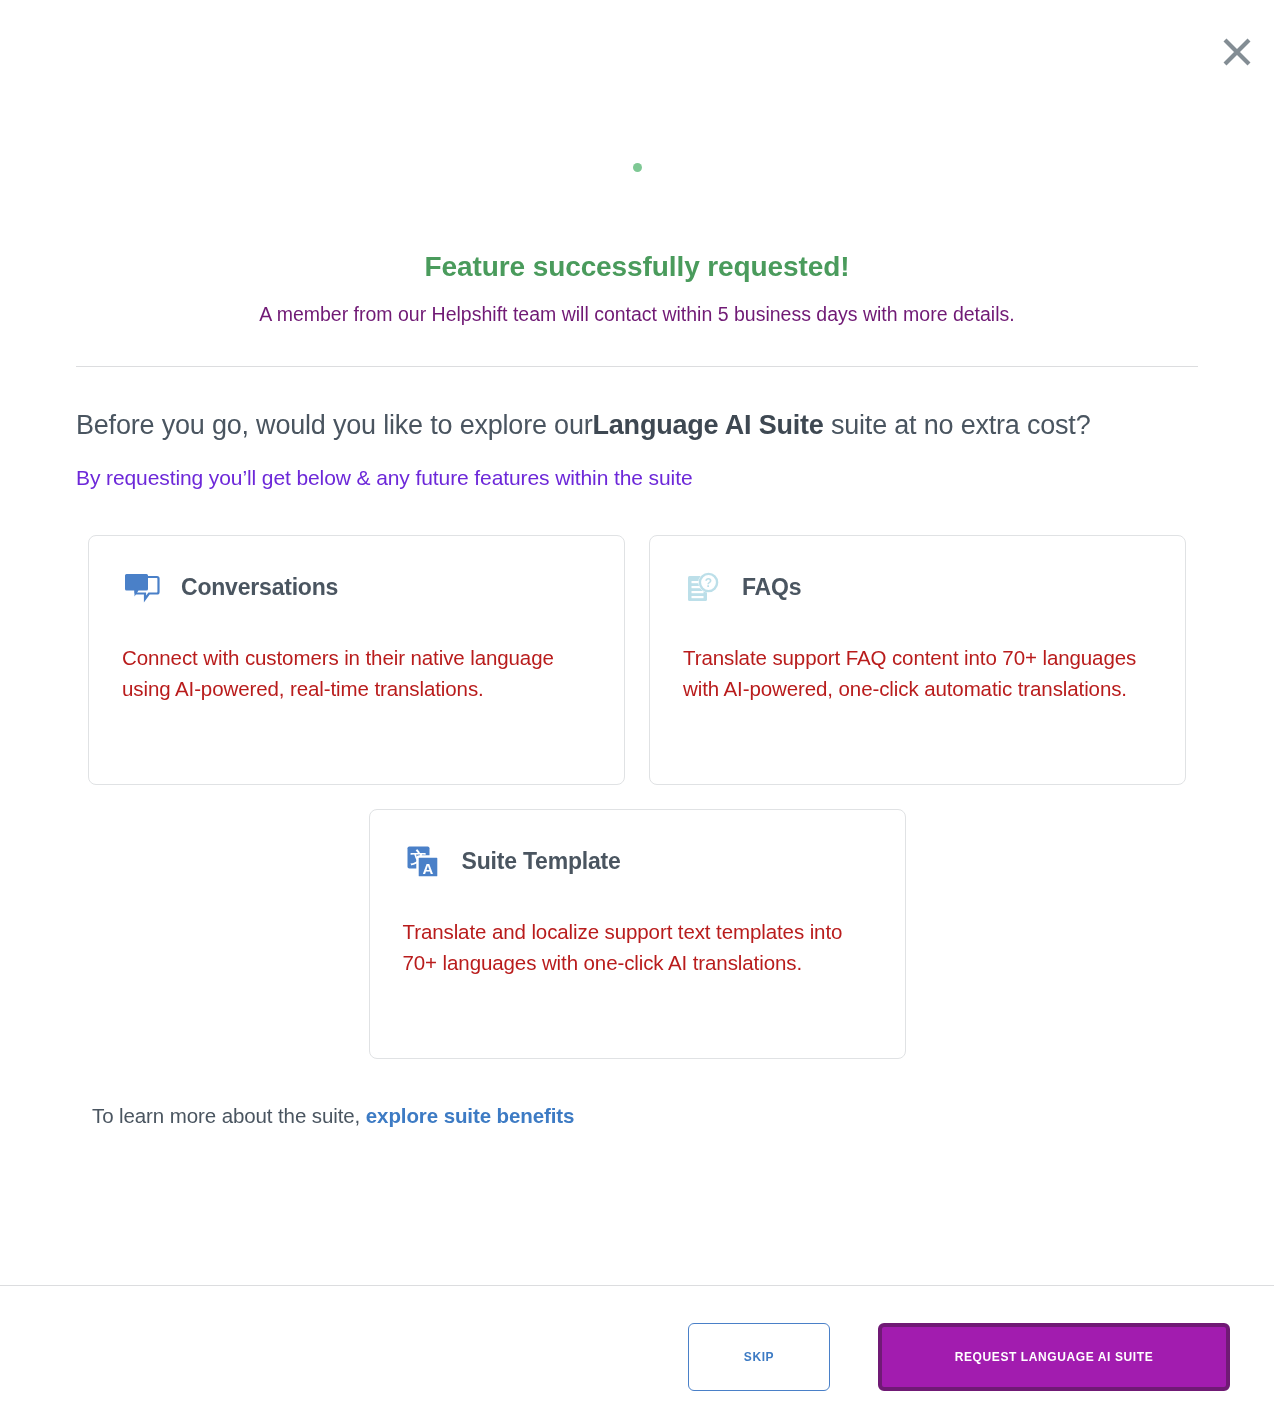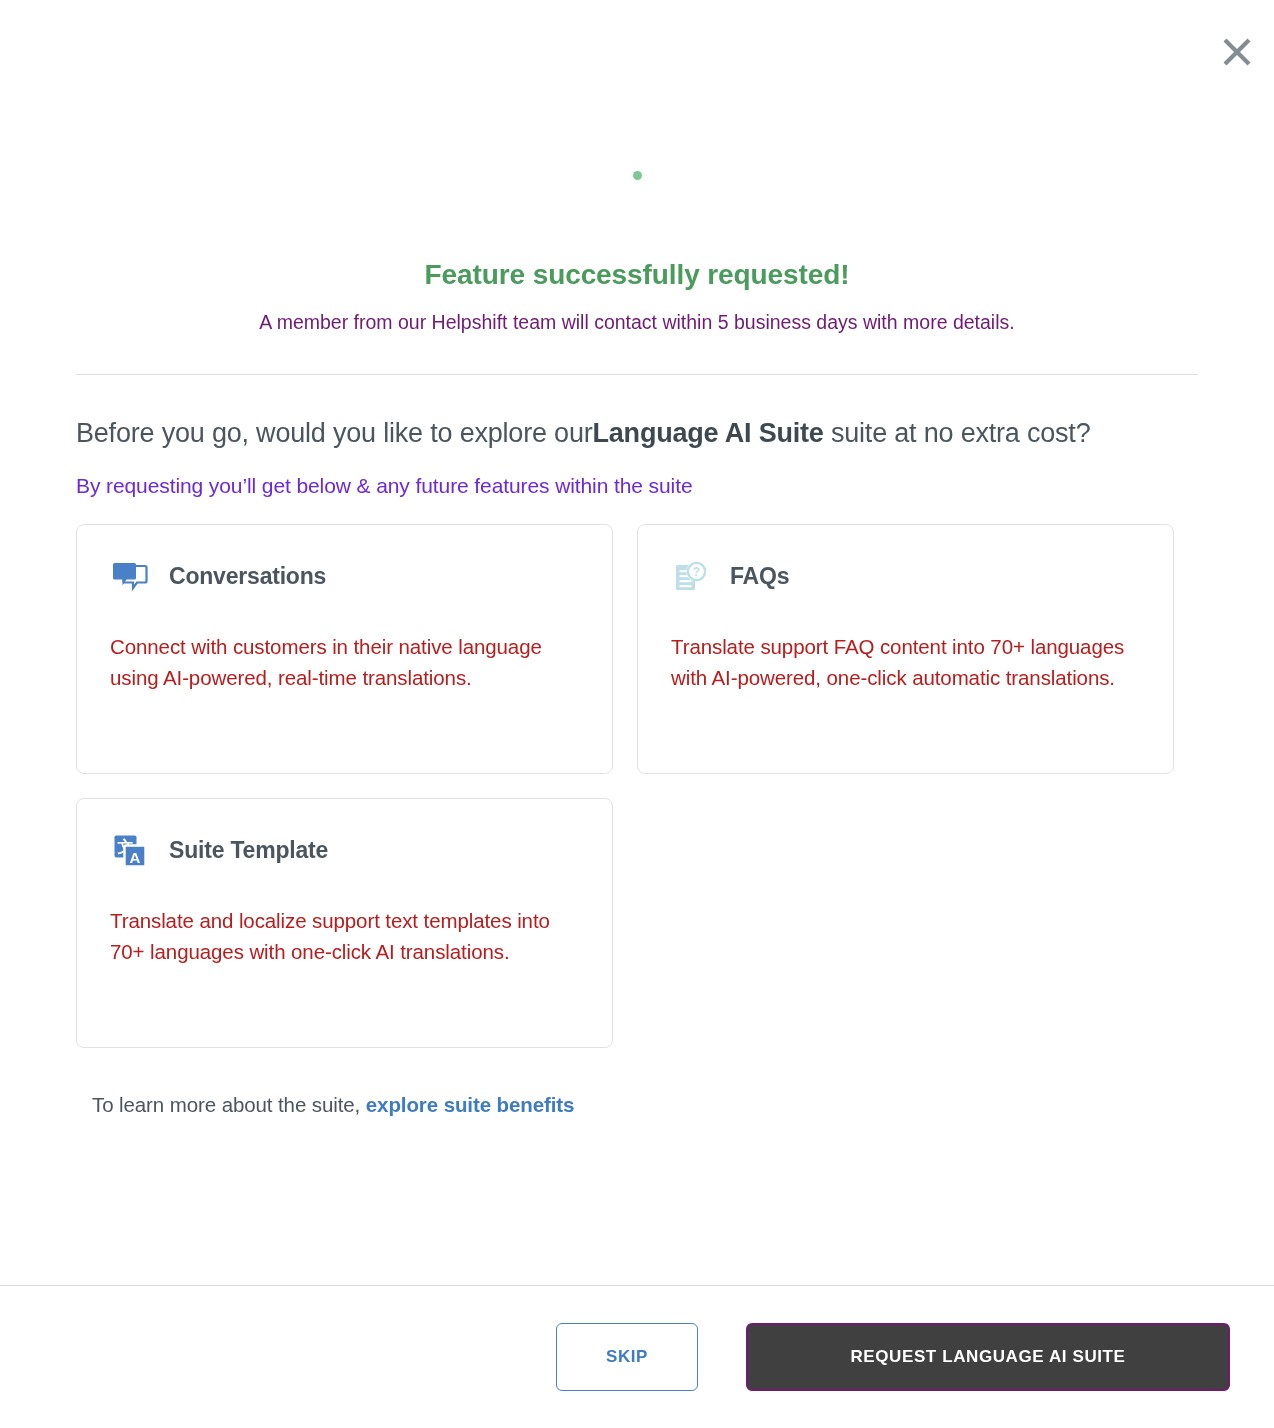--- a/index.html
+++ b/index.html
@@ -34,21 +34,21 @@
     justify-content: center;
     background: none;
     border: none;
     cursor: pointer;
   }
   .close-btn svg { display: block; }
 
   
   .modal-body {
     flex: 1 1 auto;
-    padding: 8px 76px;
+    padding: 0 76px;
     position: relative;
   }
 
   
   .success-block {
     text-align: center;
     padding-top: 163px;
   }
   .success-dot {
     width: 9px;
@@ -101,21 +101,22 @@
     color: #6d28d9;
     line-height: 1.3;
     letter-spacing: -0.1px;
   }
 
   
   .cards {
     display: flex;
     flex-wrap: wrap;
     gap: 24px;
-    margin-top: 24px;
+    margin-top: 43px;
+    justify-content: center;
   }
   .card {
     width: 537px;
     min-height: 250px;
     border: 1px solid #e0e2e4;
     border-radius: 8px;
     background: #ffffff;
     padding: 32px 32px 30px 33px;
   }
   .card-head {
@@ -168,40 +169,40 @@
     border-top: 1px solid #dcdddf;
     height: 143px;
     display: flex;
     align-items: center;
     justify-content: flex-end;
     padding: 0 44px 0 0;
     gap: 48px;
   }
   .btn {
     font-family: "Liberation Sans", sans-serif;
-    font-size: 17px;
+    font-size: 12px;
     font-weight: 700;
     letter-spacing: 0.6px;
     border-radius: 6px;
     cursor: pointer;
     height: 68px;
     display: flex;
     align-items: center;
     justify-content: center;
   }
   .btn-skip {
     width: 142px;
     background: #ffffff;
     border: 1px solid #4a80c8;
     color: #3d7bc4;
   }
   .btn-primary {
-    width: 484px;
-    background: #404040;
-    border: 2px solid #701a75;
+    width: 352px;
+    background: #a21caf;
+    border: 4px solid #701a75;
     color: #ffffff;
   }
 </style>
 </head>
 <body>
 
 <div class="modal">
 
   <button class="close-btn">
     <span>

